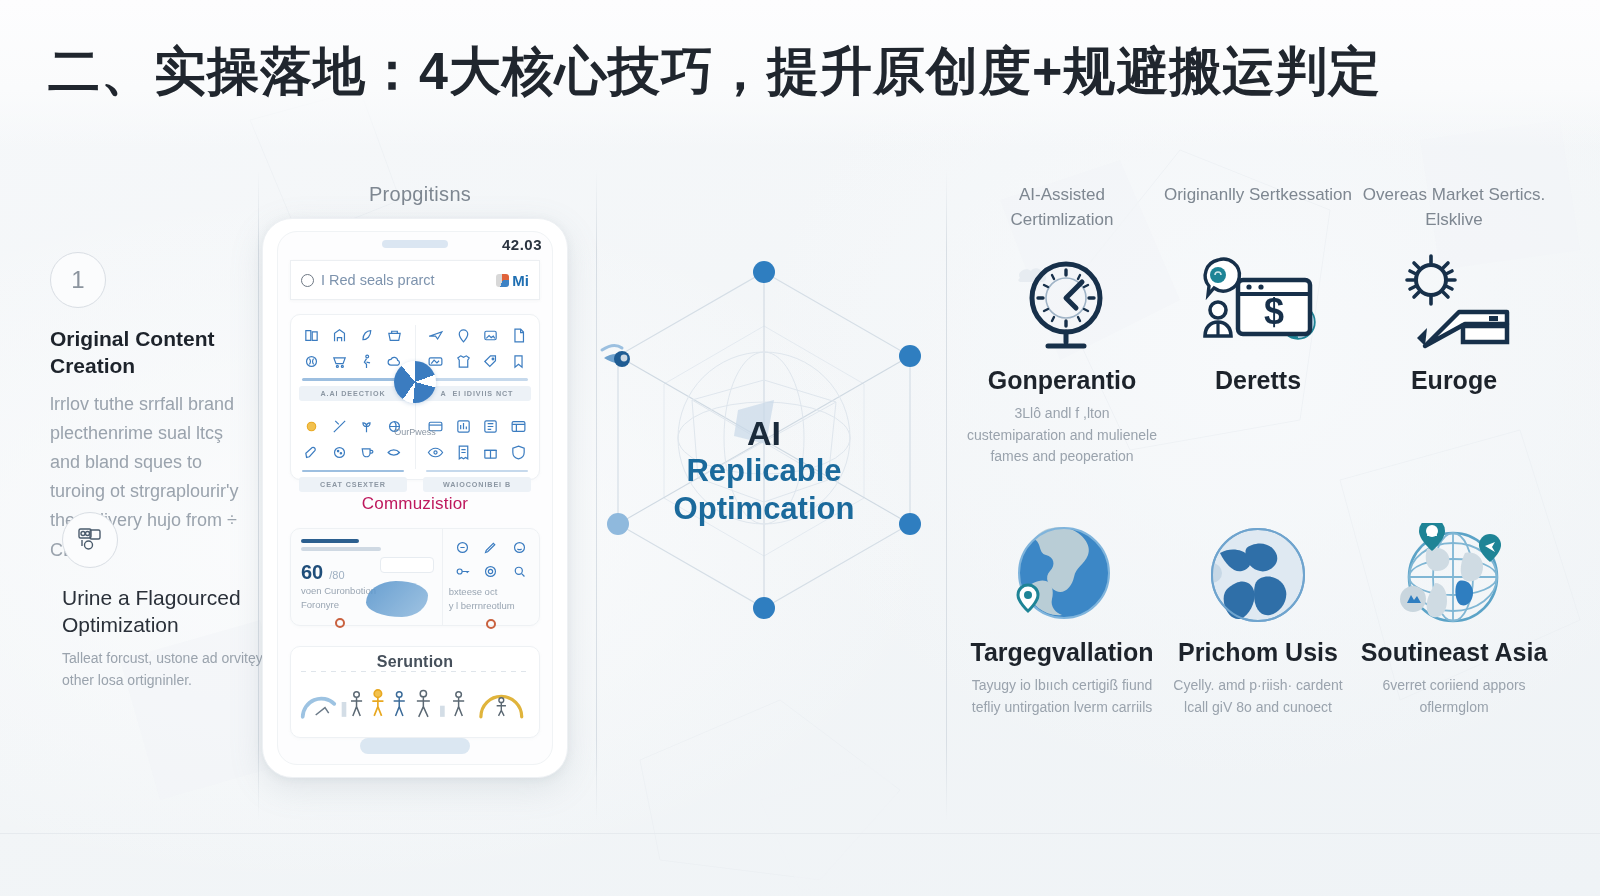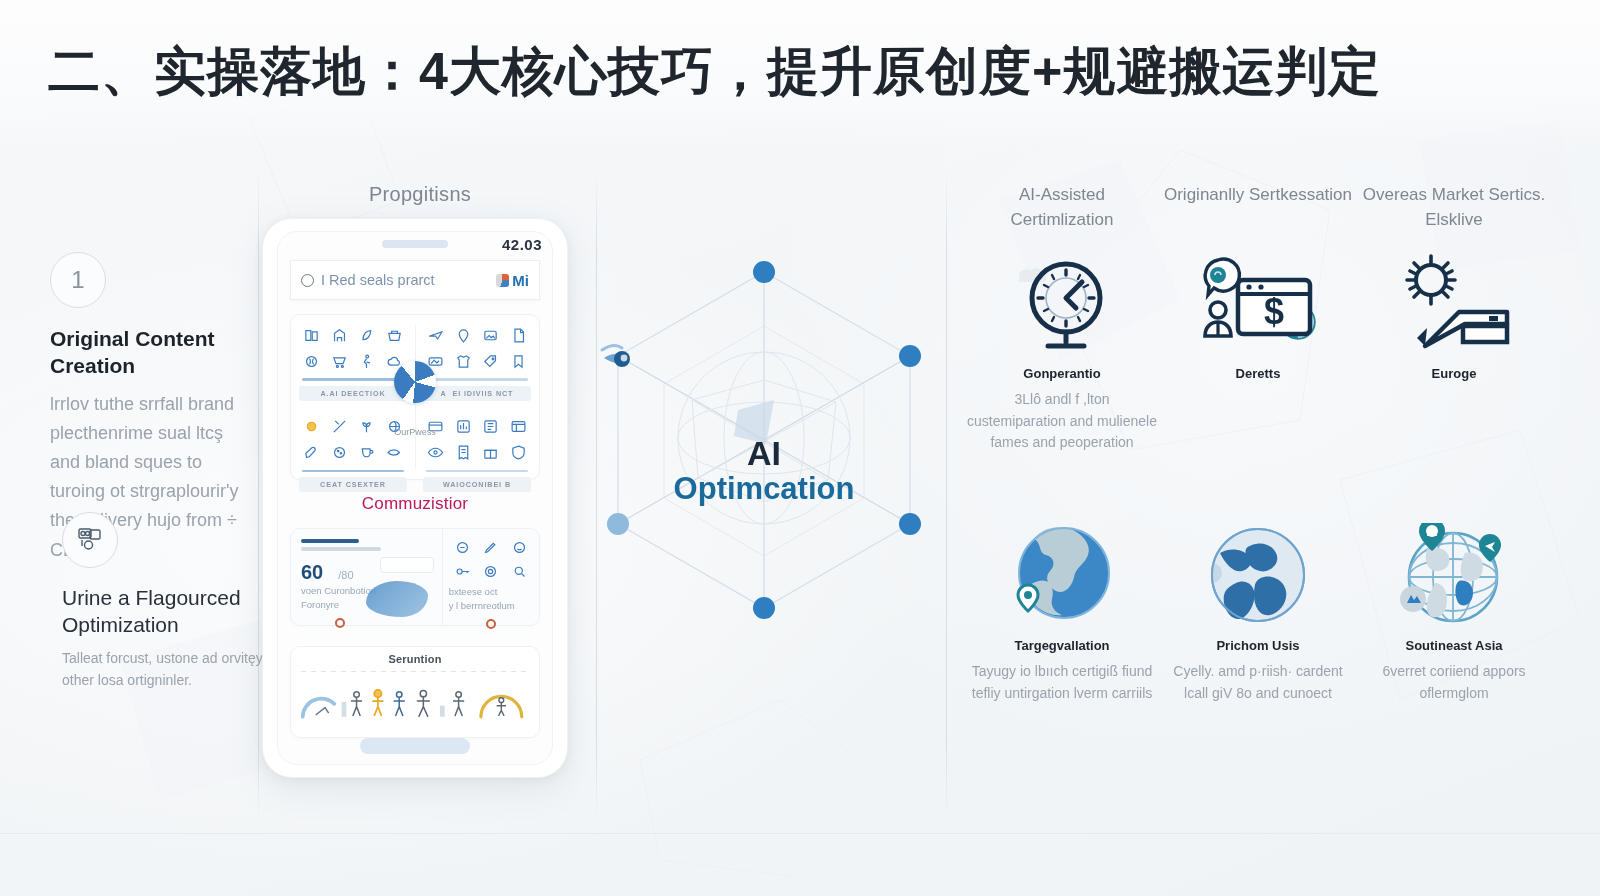--- a/index.html
+++ b/index.html
@@ -133,21 +133,21 @@
     position:absolute; left:0; right:0; text-align:center;
     font-size:17px; color:#be185d; letter-spacing:.2px;
   }
 
   .p-stats { top:296px; height:98px; background:#fbfcfd; display:flex; }
   .stat-l { flex:1.55; position:relative; padding:10px 10px; border-right:1px solid #eef1f4; }
   .stat-r { flex:1; position:relative; padding:8px 6px; }
   .line1 { width:58px; height:4px; background:#2b5f8f; border-radius:3px; }
   .line2 { width:80px; height:4px; background:#cfd9e3; border-radius:3px; margin-top:4px; }
   .bignum { margin-top:10px; font-size:20px; font-weight:700; color:#1f4e7a; }
-  .bignum small { font-size:11px; color:#9fb0c2; font-weight:400; margin-left:15px;}
+  .bignum small { font-size:11px; color:#9fb0c2; font-weight:400; margin-left:6px;}
   .sm { font-size:9.5px; color:#9aa6b3; line-height:1.45; }
   .blob { position:absolute; right:14px; bottom:8px; width:62px; height:36px;
           background:linear-gradient(135deg,#4f8fc9,#8fb9dd); border-radius:48% 52% 42% 58%/60% 40% 60% 40%; opacity:.85; }
   .pill { position:absolute; right:8px; top:28px; width:54px; height:16px; background:#fff;
           border:1px solid #e7ecf1; border-radius:4px; }
   .ring { width:10px; height:10px; border-radius:50%; border:2px solid #c9613f; margin:6px auto 0; }
   .r-icons { display:grid; grid-template-columns:repeat(3,1fr); gap:4px 2px; }
 
   .p-bottom { top:414px; height:92px; }
   .dash { margin:24px 10px 6px; height:1px;
@@ -167,21 +167,21 @@
     width:300px; text-align:center;
   }
   .core-ai { font-size:34px; font-weight:700; color:#1a2a3a; line-height:1.0; }
   .core-1 { font-size:31px; font-weight:700; color:#1b6a9c; line-height:1.22; margin-top:2px; }
   .core-2 { font-size:31px; font-weight:700; color:#1b6a9c; line-height:1.22; }
 
   
   .rg-head { position:absolute; top:183px; text-align:center; font-size:17px; color:#7e8791; line-height:1.45; }
   .rcard { position:absolute; width:192px; text-align:center; }
   .rc-icon { height:108px; display:flex; align-items:center; justify-content:center; }
-  .rc-title { font-size:13px; font-weight:700; color:#1d232b; margin-top:6px; }
+  .rc-title { font-size:25px; font-weight:700; color:#1d232b; margin-top:6px; }
   .rc-body { font-size:14px; color:#9aa3ad; line-height:1.55; margin-top:8px; }
 </style>
 </head>
 <body>
 
 <div id="slide">
 
   <div class="wash" style="left:0;top:0;width:1600px;height:896px;">
     <svg width="1600" height="896" viewBox="0 0 1600 896">
       <g fill="none" stroke="#e9edf1" stroke-width="1">
@@ -516,21 +516,21 @@
                 </svg>
               </span>
           </div>
           <div class="sm" style="margin-top:4px;">bxteese oct</div>
           <div class="sm">y l berrnreotlum</div>
           <div class="ring"></div>
         </div>
       </div>
 
       <div class="panel p-bottom">
-        <div class="sec-label" style="top:6px;font-size:11px;color:#46505b;font-weight:700;">Seruntion</div>
+        <div class="sec-label" style="top:6px;font-size:16px;color:#46505b;font-weight:700;">Seruntion</div>
         <div class="dash"></div>
         <div class="peeps">
           <svg width="250" height="44" viewBox="0 0 250 44" fill="none">
             <path d="M4 38a20 20 0 0134 -14" stroke="#9dc3e2" stroke-width="4" stroke-linecap="round"></path>
             <path d="M18 36l10-8 4 6" stroke="#6b7a88" stroke-width="1.6"></path>
             <rect x="46" y="22" width="5" height="16" fill="#d3dde6"></rect>
             <g stroke="#5b6873" stroke-width="1.6" fill="none">
               <circle cx="62" cy="14" r="3"></circle>
                 <path d="M62 17v10M56 21h12M58 37l4-10M66 37l-4-10"></path>
             </g>
@@ -599,20 +599,21 @@
       <g transform="translate(30,116)">
         <path d="M-16 -6 q12 -8 20 -2" stroke="#9cc0e0" stroke-width="3" fill="none" stroke-linecap="round"></path>
         <path d="M-14 2 q12 -8 22 0 q-6 10 -22 0z" fill="#6fa2ce"></path>
         <circle cx="4" cy="3" r="8" fill="#1f5c93"></circle>
         <circle cx="6" cy="2" r="3.4" fill="#cdd9e4"></circle>
       </g>
     </svg>
 
     <div class="hex-core">
       <div class="core-ai">AI</div>
+      <div class="core-1">Replicable</div>
       <div class="core-2">Optimcation</div>
     </div>
   </div>
 
   <div class="rg-head" style="left:966px;width:192px;">AI-Assisted Certimlization</div>
   <div class="rg-head" style="left:1162px;width:192px;">Originanlly Sertkessation</div>
   <div class="rg-head" style="left:1358px;width:192px;">Overeas Market Sertics. Elsklive</div>
 
   <div class="rcard" style="left:966px;top:252px;">
     <div class="rc-icon">

